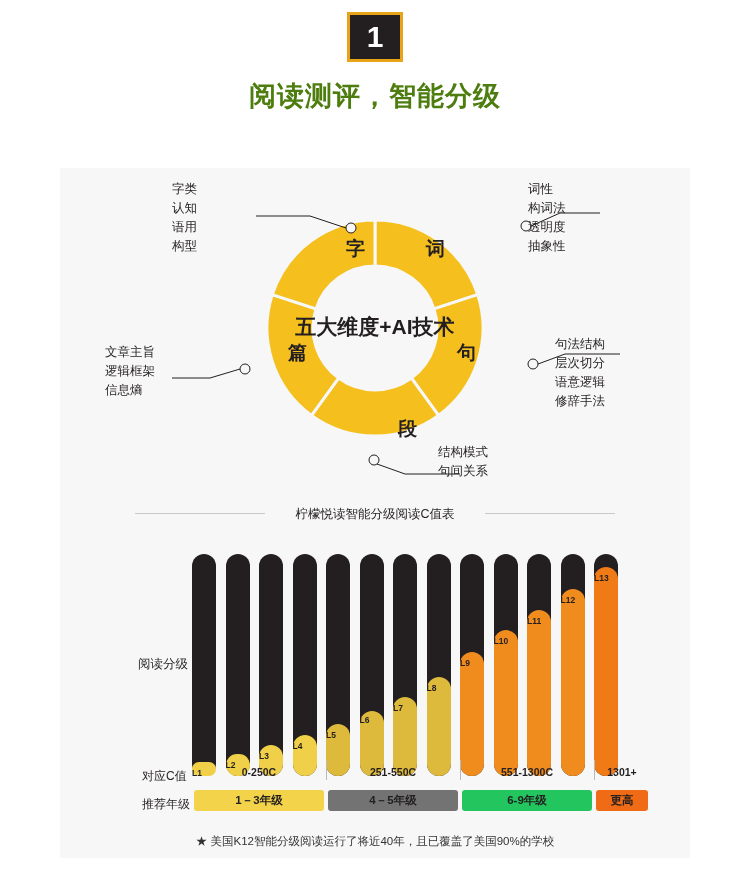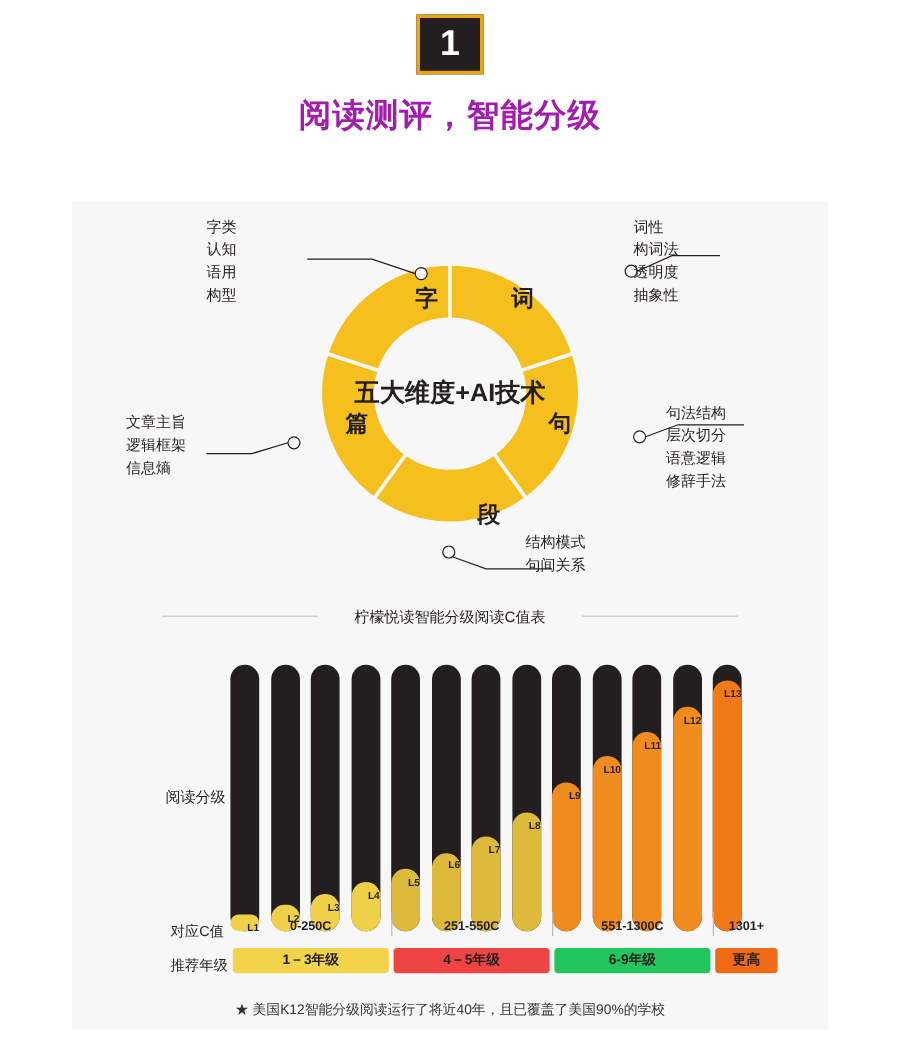--- a/index.html
+++ b/index.html
@@ -39,21 +39,21 @@
   }
   .main-title {
     position: absolute;
     top: 78px;
     left: 0;
     width: 750px;
     text-align: center;
     font-size: 27px;
     font-weight: bold;
     letter-spacing: 1px;
-    color: #a21caf;
+    color: #4d7c0f;
   }
   .subtitle {
     position: absolute;
     top: 122px;
     left: 60px;
     width: 630px;
     text-align: center;
     font-size: 12.5px;
     line-height: 21px;
     color: #3c3c3c;
@@ -165,21 +165,21 @@
   }
   .bar-color {
     position: absolute;
     bottom: 0;
     width: 24px;
     border-radius: 12px;
   }
   .bar-cap {
     position: absolute;
     width: 24px;
-    text-align: right;
+    text-align: left;
     font-size: 8.5px;
     font-weight: bold;
     color: #231f20;
   }
 
   
   .row-label {
     position: absolute;
     font-size: 12px;
     color: #231f20;
@@ -372,20 +372,20 @@
     <div class="row-label grade-row-label">推荐年级</div>
     <div id="bottom-rows">
         <div class="cval-cell" style="left: 132px; width: 134px;">0-250C</div>
         <div class="cval-cell" style="left: 266px; width: 134px;">251-550C</div>
         <div class="sep-line" style="left: 266px;"></div>
         <div class="cval-cell" style="left: 400px; width: 134px;">551-1300C</div>
         <div class="sep-line" style="left: 400px;"></div>
         <div class="cval-cell" style="left: 534px; width: 56px;">1301+</div>
         <div class="sep-line" style="left: 534px;"></div>
         <div class="grade-cell" style="left: 134px; width: 130px; background: rgb(242, 211, 74);">1－3年级</div>
-        <div class="grade-cell" style="left: 268px; width: 130px; background: #ef4444;">4－5年级</div>
+        <div class="grade-cell" style="left: 268px; width: 130px; background: #737373;">4－5年级</div>
         <div class="grade-cell" style="left: 402px; width: 130px; background: #22c55e;">6-9年级</div>
         <div class="grade-cell" style="left: 536px; width: 52px; background: rgb(239, 107, 21);">更高</div>
       </div>
 
     <div class="footnote">★ 美国K12智能分级阅读运行了将近40年，且已覆盖了美国90%的学校</div>
   </div>
 </div>
 
 </body></html>

